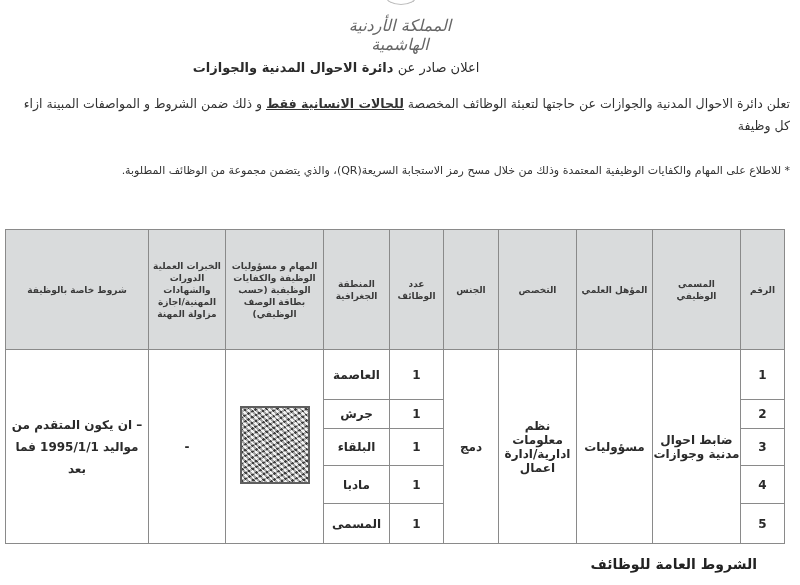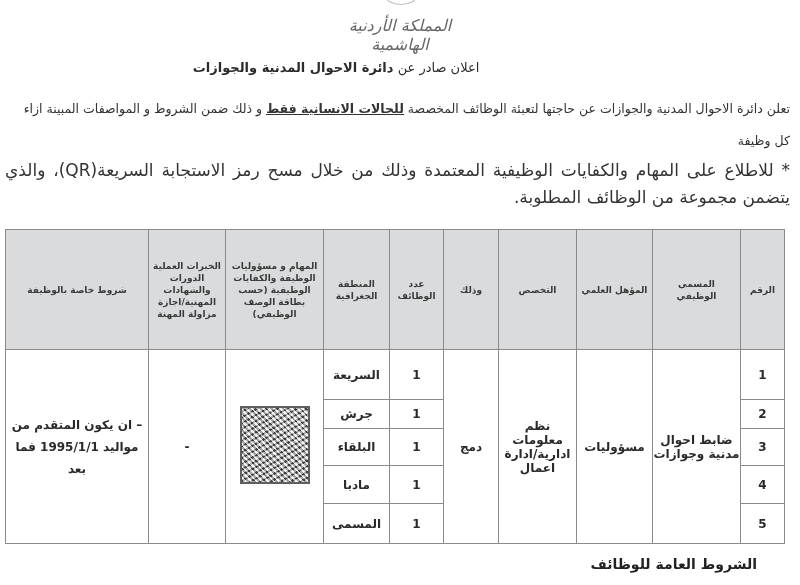--- a/index.html
+++ b/index.html
@@ -17,24 +17,24 @@
     font-family: "DejaVu Serif", serif; font-size: 16px; color: #666; letter-spacing: -1px;
     direction: rtl; font-style: italic;
   }
   .title {
     position: absolute; left: 0; width: 672px; top: 60px; text-align: center;
     direction: rtl; font-size: 13px; color: #2b2b2b;
   }
   .title b { font-weight: bold; }
   .para {
     position: absolute; right: 10px; width: 785px; direction: rtl; text-align: right;
-    font-size: 12.5px; line-height: 32px; color: #333;
+    font-size: 12.5px; line-height: 22px; color: #333;
   }
   .para.p1 { top: 93px; }
-  .para.p2 { top: 157px; font-size: 17px; line-height: 27px; text-align: justify; }
+  .para.p2 { top: 157px; font-size: 11px; line-height: 27px; text-align: justify; }
   .para u b { text-decoration: underline; }
   table.jobs {
     position: absolute; left: 5px; top: 229px; width: 779px; border-collapse: collapse;
     direction: rtl; table-layout: fixed;
   }
   table.jobs td, table.jobs th {
     border: 1.5px solid #8a8a8a; text-align: center; vertical-align: middle; padding: 0;
   }
   table.jobs th {
     background: #d9dbdc; font-weight: bold; font-size: 9px; line-height: 12px; color: #3a3a3a;
@@ -94,37 +94,37 @@
       <col style="width:98px">
     <col style="width:77px">
       <col style="width:143px">
   </colgroup>
   <thead>
     <tr>
       <th>الرقم</th>
       <th>المسمى الوظيفي</th>
       <th>المؤهل العلمي</th>
       <th>التخصص</th>
-      <th>وذلك</th>
+      <th>الجنس</th>
       <th>عدد الوظائف</th>
       <th>المنطقة الجغرافية</th>
       <th>المهام و مسؤوليات الوظيفة والكفايات الوظيفية (حسب بطاقة الوصف الوظيفي)</th>
       <th>الخبرات العملية الدورات والشهادات المهنية/اجازة مزاولة المهنة</th>
       <th>شروط خاصة بالوظيفة</th>
     </tr>
   </thead>
   <tbody>
     <tr style="height:50px">
       <td class="num">1</td>
       <td rowspan="5">ضابط احوال مدنية وجوازات</td>
       <td rowspan="5">مسؤوليات</td>
       <td rowspan="5">نظم معلومات ادارية/ادارة اعمال</td>
       <td rowspan="5">دمج</td>
       <td class="num">1</td>
-      <td>السريعة</td>
+      <td>العاصمة</td>
       <td rowspan="5">
         <span class="qr"></span>
       </td>
       <td rowspan="5">-</td>
       <td rowspan="5" class="cond">– ان يكون المتقدم من مواليد 1995/1/1 فما بعد</td>
     </tr>
     <tr style="height:29px">
       <td class="num">2</td>
       <td class="num">1</td>
       <td>جرش</td>

